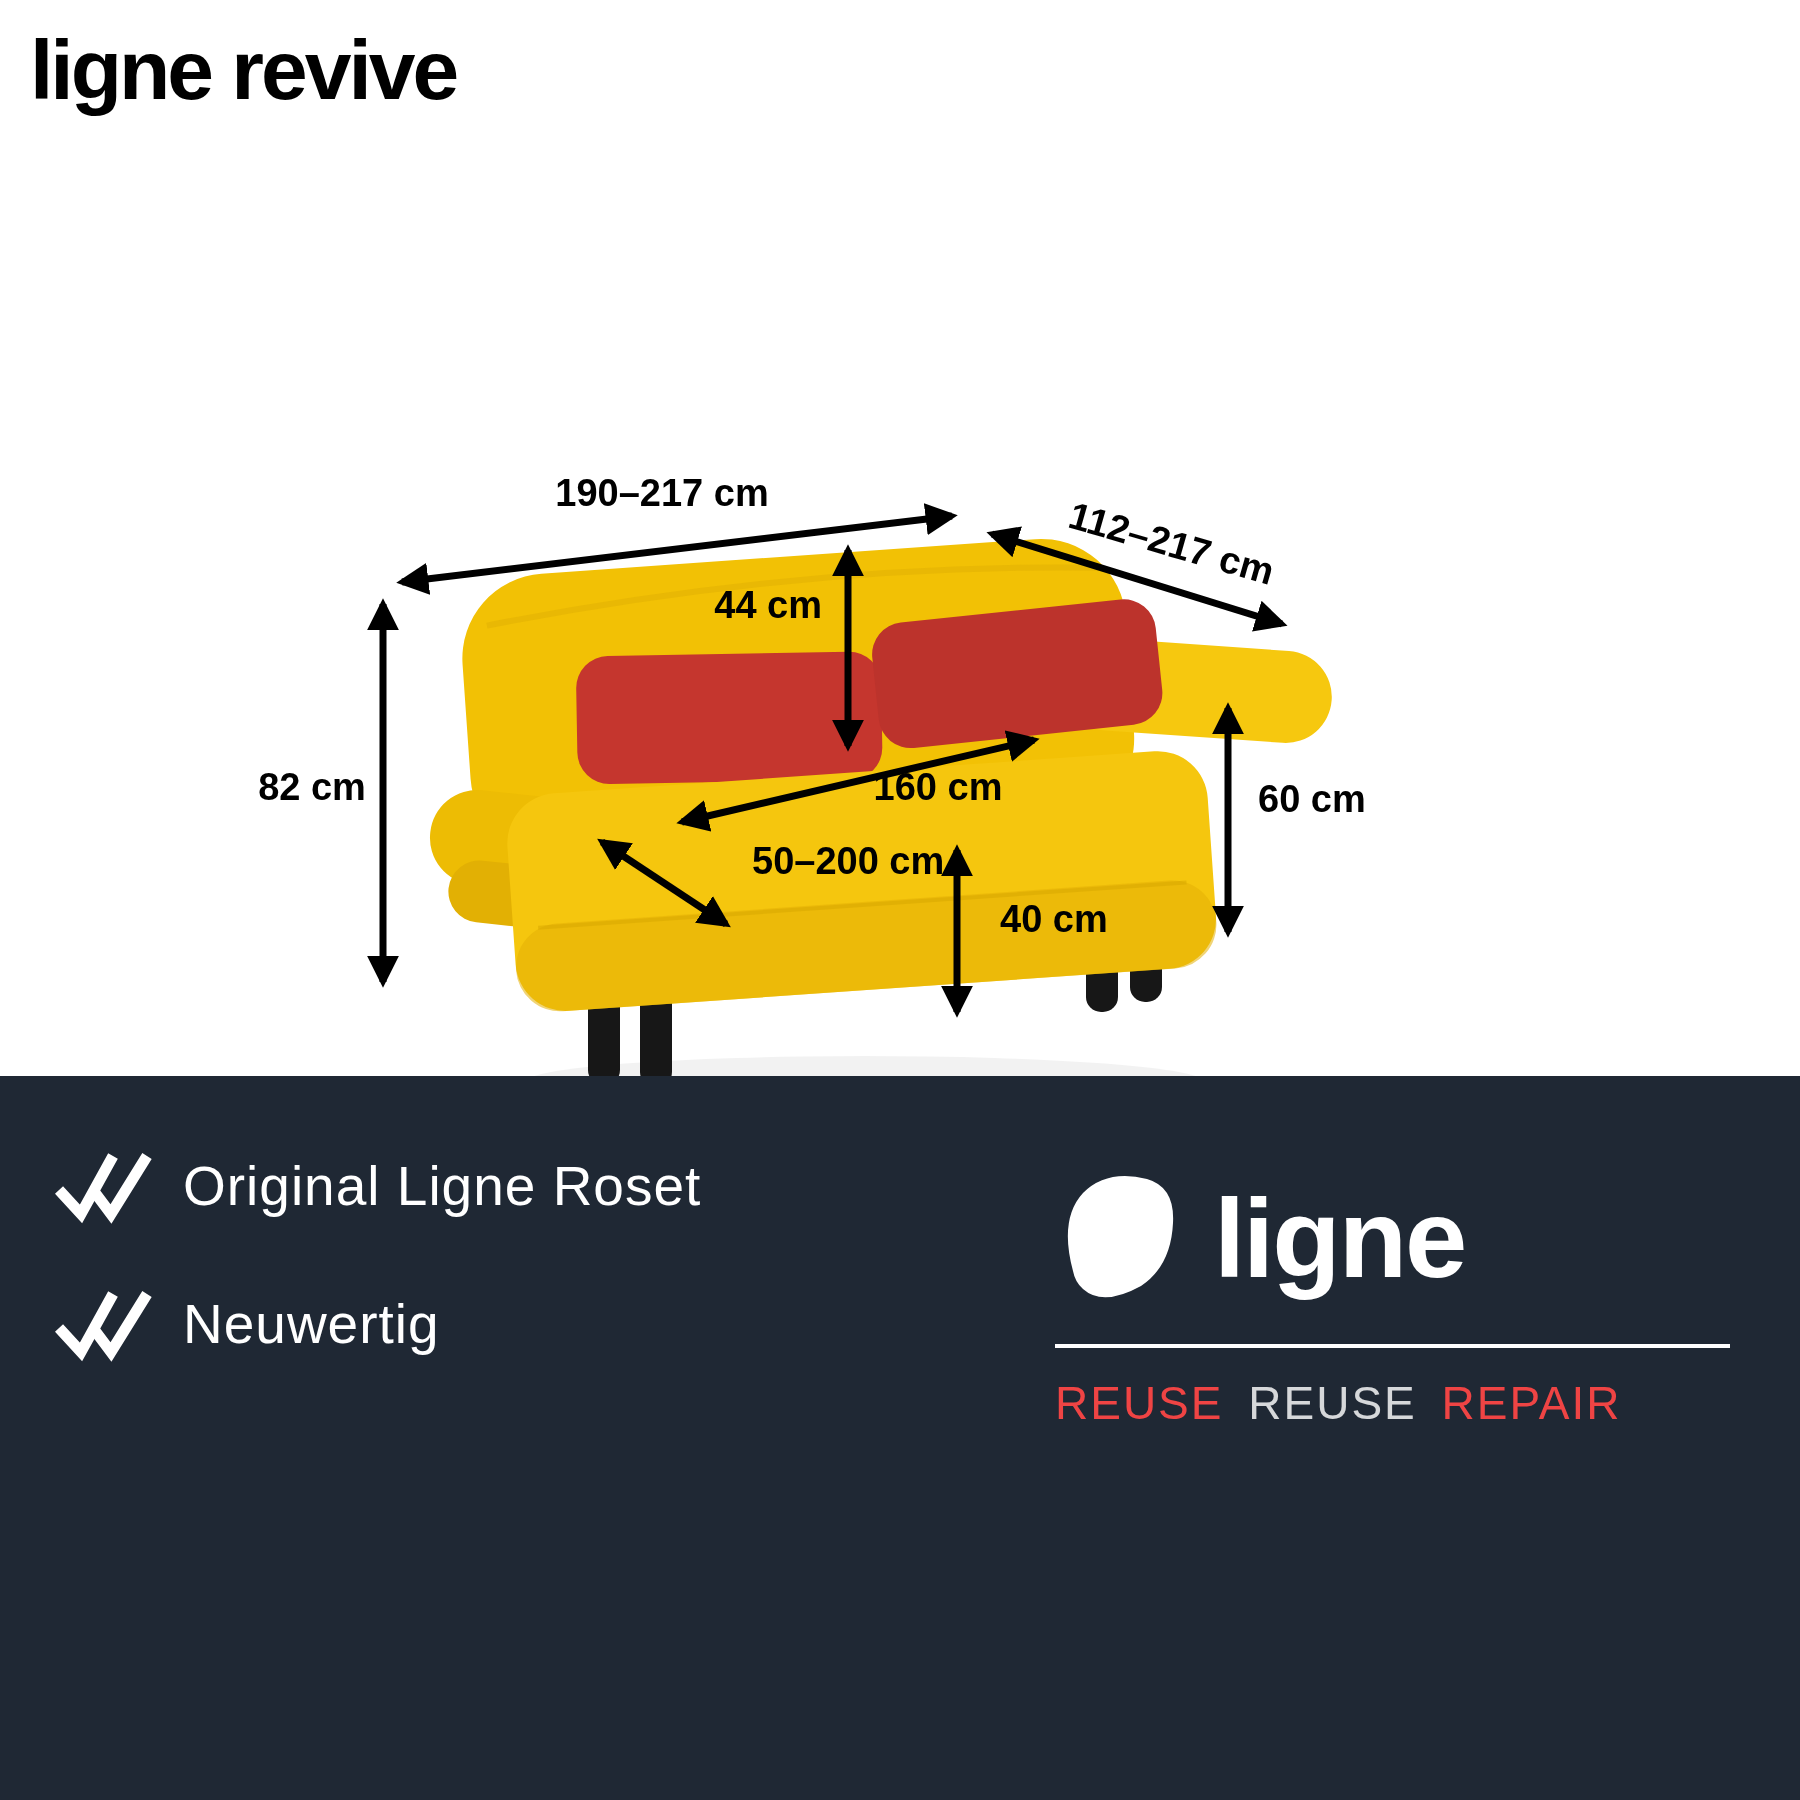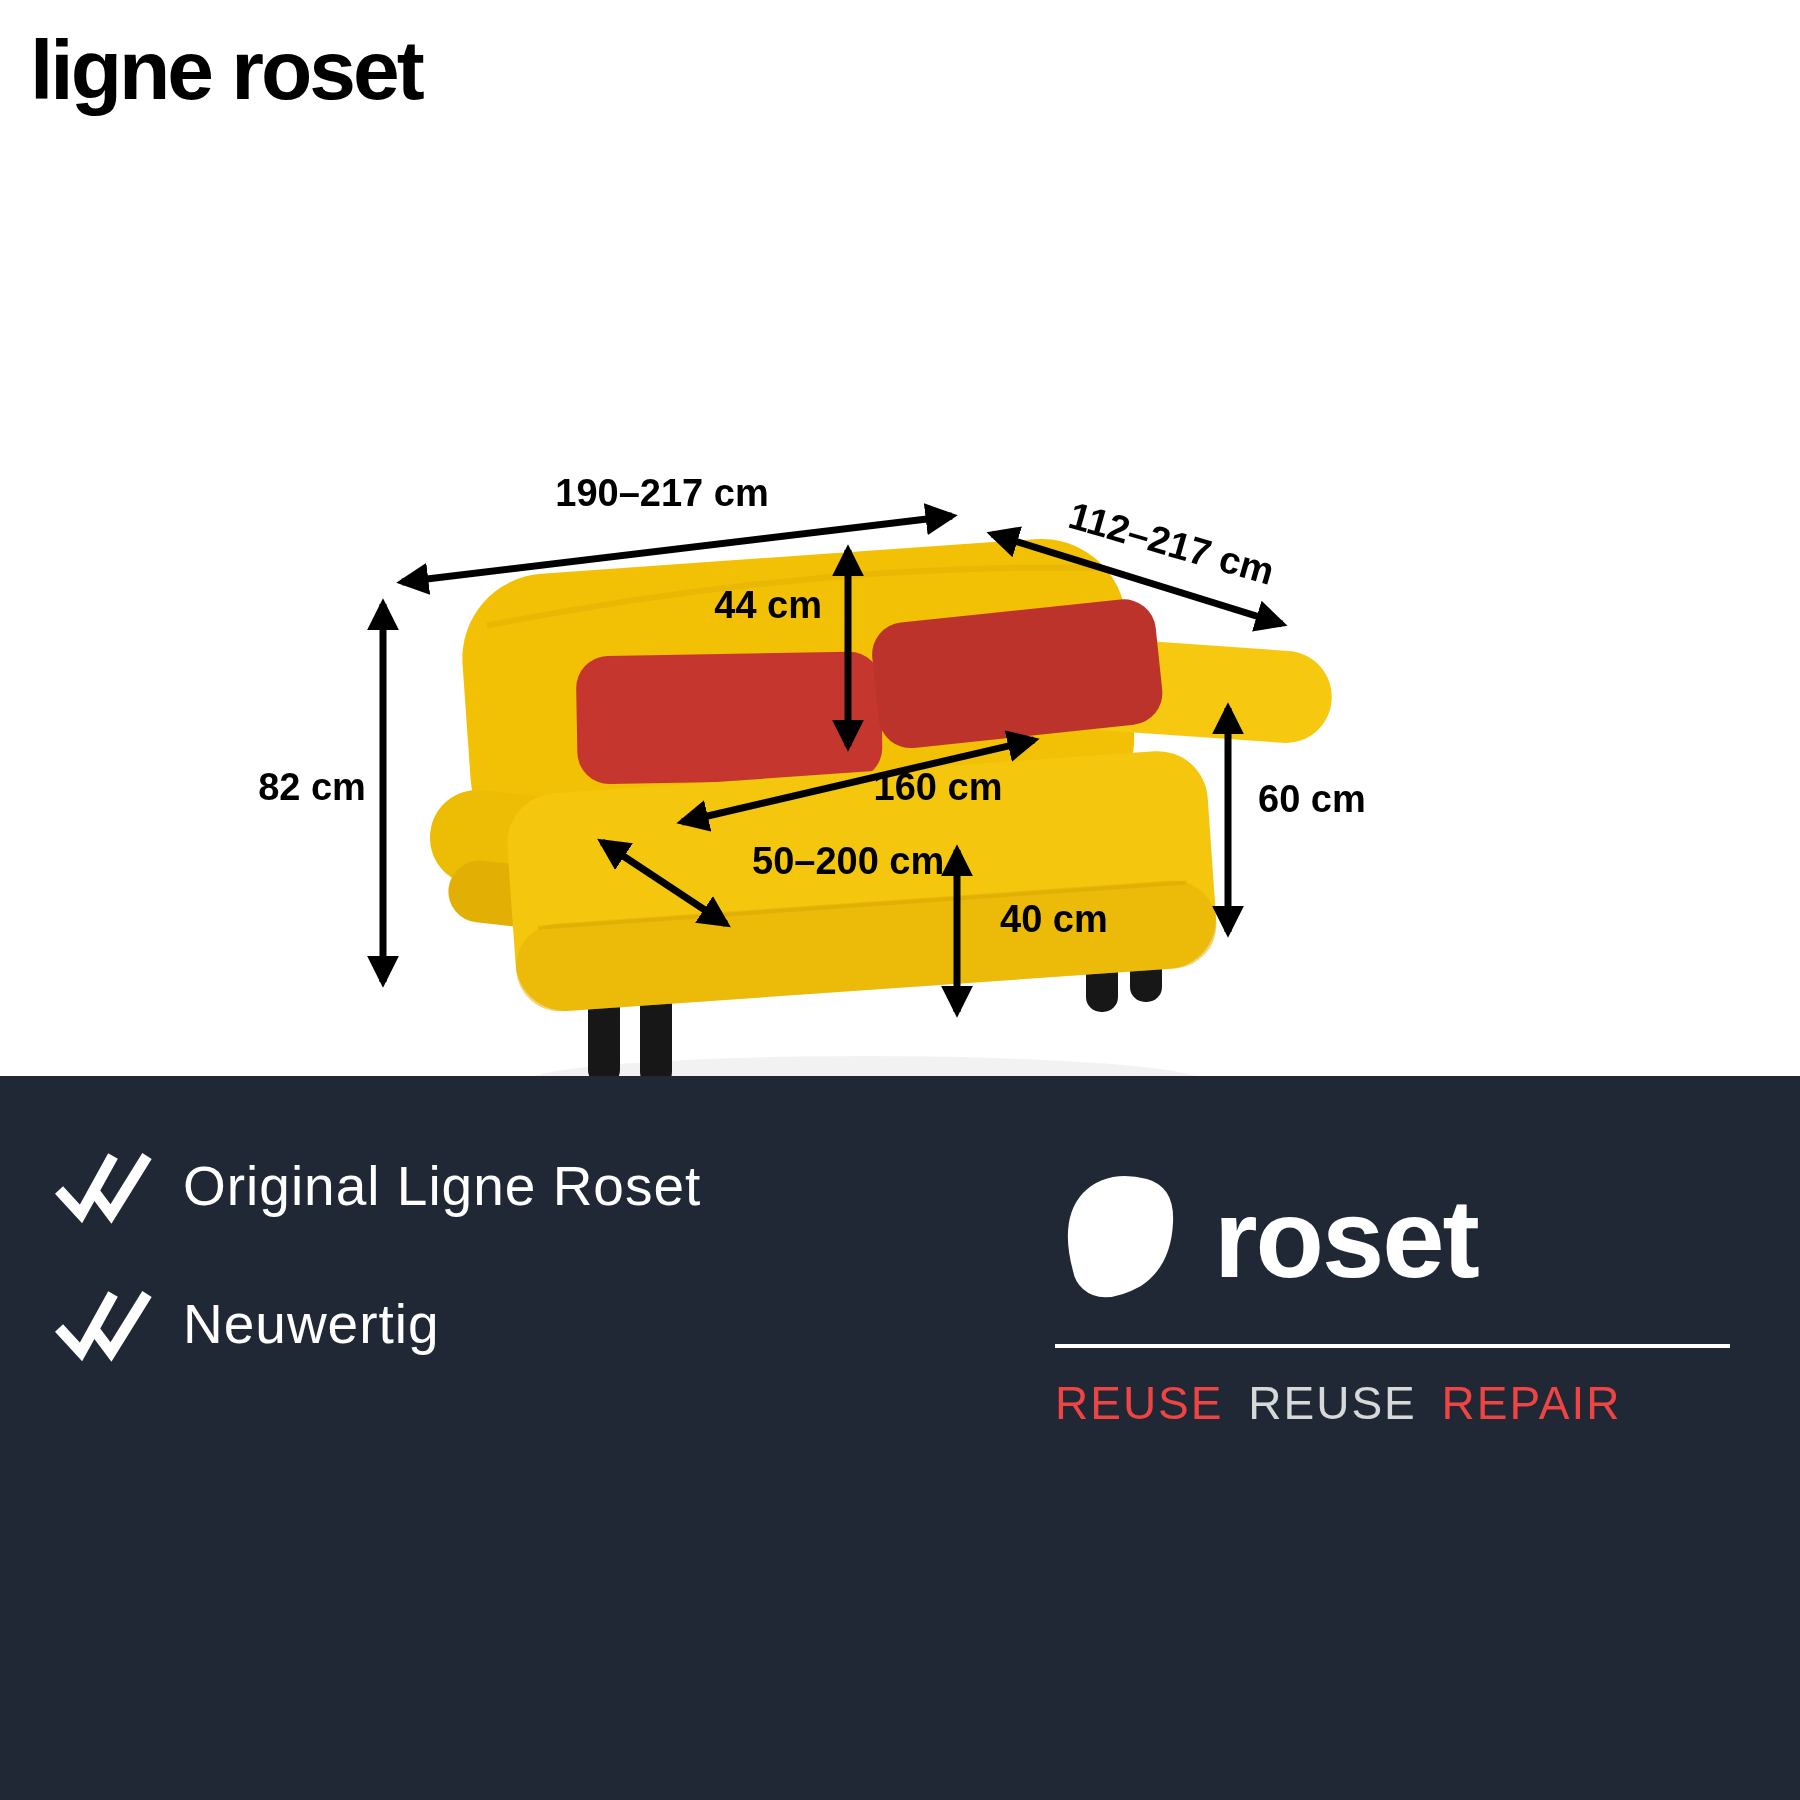--- a/index.html
+++ b/index.html
@@ -25,21 +25,21 @@
   .revive-divider{width:100%;height:4px;background:#fff;margin-top:38px;margin-bottom:28px;}
   .revive-tagline{font-size:46px;letter-spacing:2px;white-space:nowrap;}
   .revive-tagline .tg-bold{font-weight:400;color:#ef4444;}
   .revive-tagline .tg-light{font-weight:400;color:rgba(255,255,255,0.82);margin:0 10px;}
 </style>
 </head>
 <body>
 
 <div class="page">
 
-  <div class="brand-logo">ligne roset</div>
+  <div class="brand-logo">ligne revive</div>
 
   <svg class="diagram" viewBox="0 0 1800 1170" xmlns="http://www.w3.org/2000/svg">
     <defs>
       <marker id="ah" viewBox="0 0 10 10" refX="8.2" refY="5" markerWidth="4.6" markerHeight="4.6" orient="auto-start-reverse">
         <path d="M0,0 L10,5 L0,10 z" fill="#000"></path>
       </marker>
     </defs>
 
     <ellipse cx="865" cy="1082" rx="340" ry="26" fill="#000" opacity="0.05"></ellipse>
 
@@ -113,21 +113,21 @@
         </svg>
         <span class="feature-label">Neuwertig</span>
       </li>
     </ul>
 
     <div class="revive">
       <div class="revive-top">
         <svg class="revive-icon" viewBox="0 0 125 135">
           <path d="M18 100 Q 4 48 28 22 Q 52 -2 92 8 Q 120 16 118 52 Q 116 95 86 115 Q 48 136 28 118 Q 20 111 18 100 Z" fill="#fff"></path>
         </svg>
-        <span class="revive-name">roset</span>
+        <span class="revive-name">ligne</span>
       </div>
       <div class="revive-divider"></div>
       <div class="revive-tagline">
         <span class="tg-bold">REUSE</span>
         <span class="tg-light">REUSE</span>
         <span class="tg-bold">REPAIR</span>
       </div>
     </div>
   </div>
 

